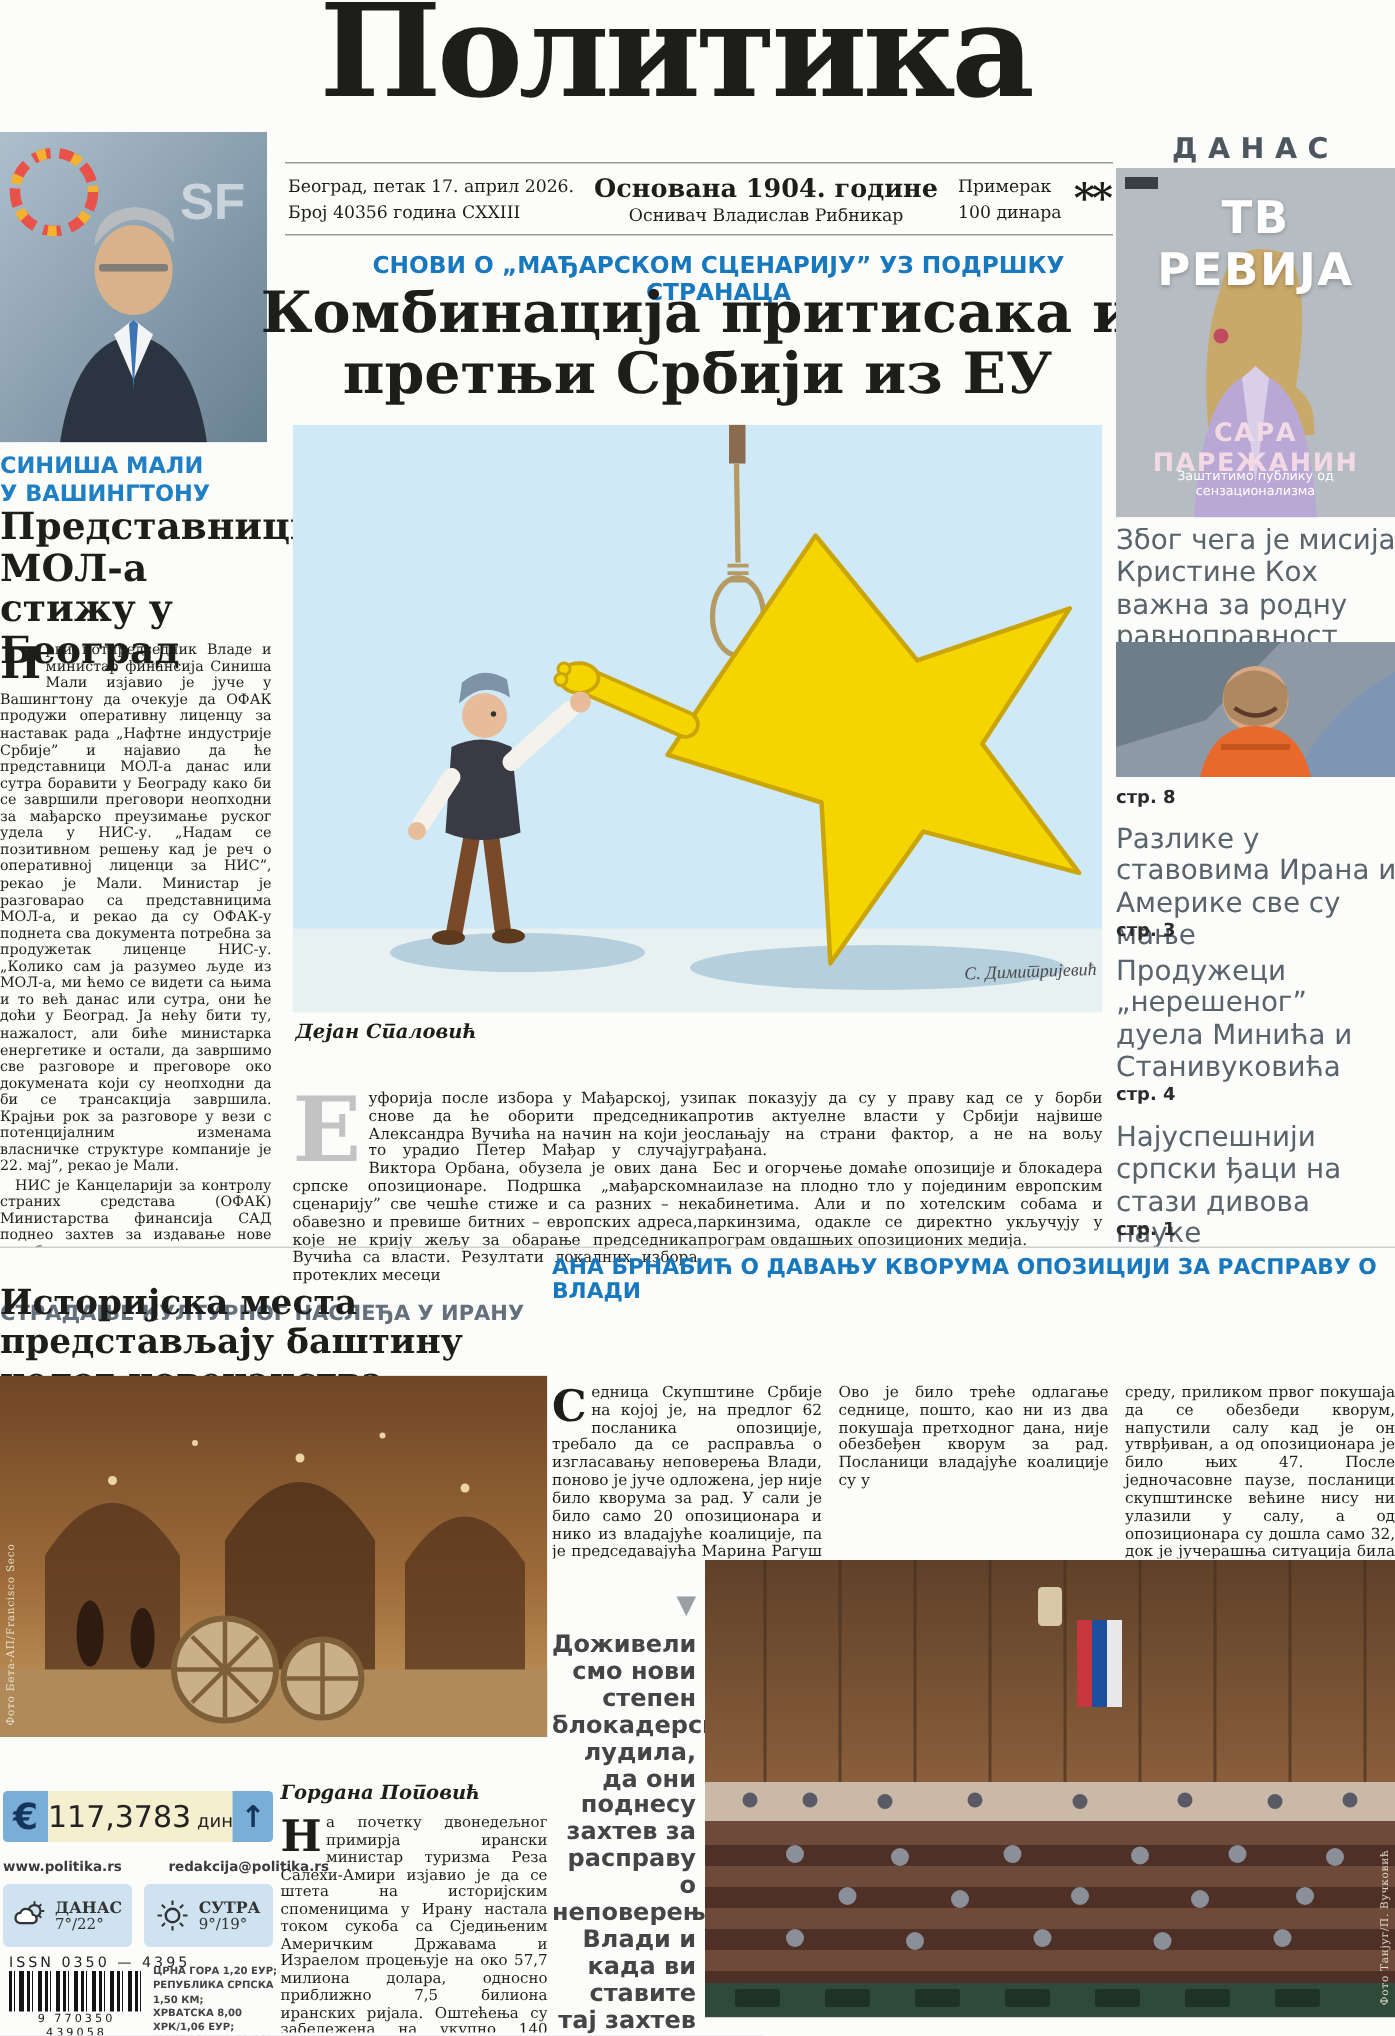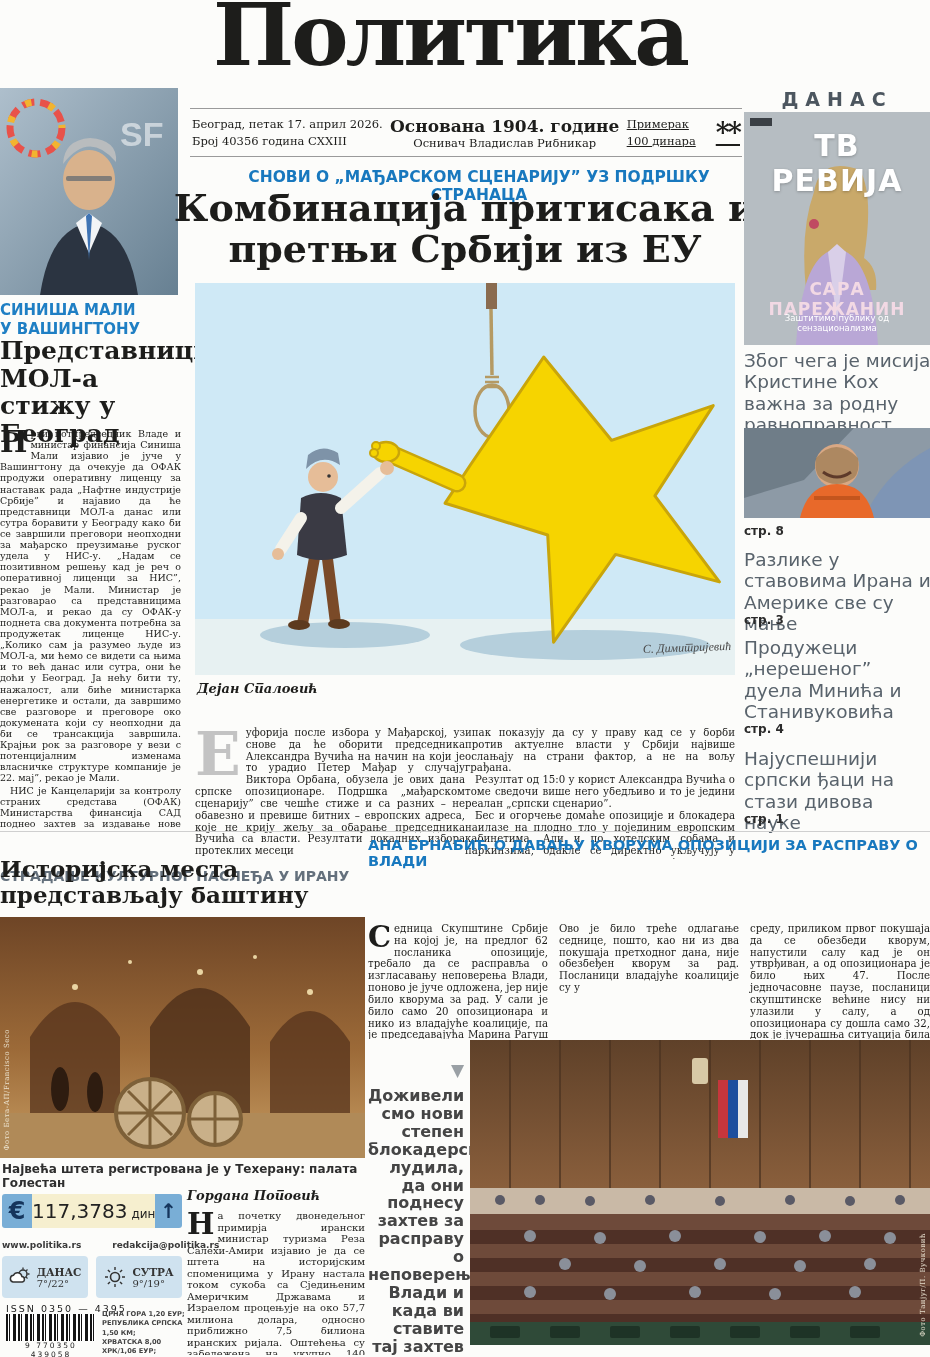--- a/index.html
+++ b/index.html
@@ -12,21 +12,21 @@
   .masthead-title{left:150px;top:-16px;width:600px;text-align:center;font-size:86px;font-weight:700;
                   letter-spacing:-3px;white-space:nowrap;}
   .danas-label{left:744px;top:88px;width:186px;text-align:center;font-size:19px;font-weight:700;
                letter-spacing:7px;color:#4c565f;}
   .dateline{left:190px;top:108px;width:552px;height:49px;border-top:1px solid #9a9a9a;border-bottom:1px solid #9a9a9a;
             display:flex;align-items:center;justify-content:space-between;box-sizing:border-box;padding:4px 2px;}
   .dateline .dl-left{font-size:11.5px;line-height:1.45;}
   .dateline .dl-center{text-align:center;}
   .dateline .dl-center .l1{font-size:17px;font-weight:600;}
   .dateline .dl-center .l2{font-size:11.5px;}
-  .dateline .dl-right{display:flex;align-items:center;gap:20px;text-decoration:underline;}
+  .dateline .dl-right{display:flex;align-items:center;gap:8px;}
   .dateline .dl-right .pr{font-size:11.5px;line-height:1.45;text-align:left;}
   .dateline .stars{font-size:27px;font-weight:700;letter-spacing:-2px;}
 
   
   .mali-photo{left:0;top:88px;width:178px;height:207px;overflow:hidden;}
   .left-label{left:0;top:301px;width:180px;font-size:15px;font-weight:700;color:#1f7fc4;line-height:1.25;}
   .left-headline{left:0;top:337px;width:184px;font-size:25px;font-weight:700;line-height:1.1;}
   .left-body{left:0;top:428px;width:181px;height:404px;font-size:9.5px;line-height:1.17;text-align:justify;overflow:hidden;}
   .left-body p{margin:0;}
   .left-body p+p{text-indent:10px;margin-top:1px;}
@@ -192,21 +192,20 @@
     </svg>
   </div>
 
   <div class="abs lead-byline">Дејан Спаловић</div>
   <div class="abs lead-cols">
     <div class="lead-col">
       <p class="dc-big">Еуфорија после избора у Мађарској, уз снове да ће оборити председника Александра Вучића на начин на који је то урадио Петер Мађар у случају Виктора Орбана, обузела је ових дана српске опозиционаре. Подршка „мађарском сценарију” све чешће стиже и са разних – не обавезно и превише битних – европских адреса, које не крију жељу за обарање председника Вучића са власти. Резултати локалних избора протеклих месеци</p>
     </div>
     <div class="lead-col">
       <p>ипак показују да су у праву кад се у борби против актуелне власти у Србији највише ослањају на страни фактор, а не на вољу грађана.</p>
-      <p>Резултат од 15:0 у корист Александра Вучића о томе сведочи више него убедљиво и то је једини реалан „српски сценарио”.</p>
       <p><span>Бес и огорчење домаће опозиције и блокадера наилазе на плодно тло у појединим европским кабинетима. Али и по хотелским собама и паркинзима, одакле се директно укључују у програм овдашњих опозиционих медија.</span>
         </p>
     </div>
   </div>
 
   <div class="abs tv-cover">
     <svg class="ph-svg" viewBox="0 0 186 233" preserveAspectRatio="none">
       <rect width="186" height="233" fill="#b6bdc2"></rect>
       <rect x="6" y="6" width="22" height="8" fill="#3a3f44"></rect>
       <path d="M93 66 a17 20 0 1 0 .1 0 Z" fill="#e0b694"></path>
@@ -272,21 +271,20 @@
       <rect y="196" width="365" height="45" fill="#b08a58"></rect>
       <circle cx="150" cy="196" r="34" fill="#c9b089" stroke="#7d6038" stroke-width="4"></circle>
       <path d="M150 164 v64 M118 196 h64 M128 174 l44 44 M172 174 l-44 44" stroke="#7d6038" stroke-width="3"></path>
       <circle cx="215" cy="202" r="26" fill="#c9b089" stroke="#7d6038" stroke-width="4"></circle>
       <path d="M215 178 v48 M191 202 h48" stroke="#7d6038" stroke-width="3"></path>
       <path d="M60 150 a9 22 0 1 0 .1 0 Z" fill="#2e1c10"></path>
       <path d="M95 155 a8 20 0 1 0 .1 0 Z" fill="#2e1c10"></path>
     </svg>
     <div class="photo-credit-v" style="left:3px;bottom:8px;">Фото Бета-АП/Francisco Seco</div>
   </div>
-  <div class="abs iran-caption sans">Највећа штета регистрована је у Техерану: палата Голестан</div>
 
   <div class="abs iran-byline">Гордана Поповић</div>
   <div class="abs iran-body">
     <p class="dc-dark"><span>На почетку двонедељног примирја ирански министар туризма Реза Салехи-Амири изјавио је да се штета на историјским споменицима у Ирану настала током сукоба са Сједињеним Америчким Државама и Израелом процењује на око 57,7 милиона долара, односно приближно 7,5 билиона иранских ријала. Оштећења су забележена на укупно 140 историјских локалитета распоређених у 20 провинција широм земље, рекао је министар, а пренеле агенције.</span>
       </p>
   </div>
 
   <div class="abs asm-kicker sans">АНА БРНАБИЋ О ДАВАЊУ КВОРУМА ОПОЗИЦИЈИ ЗА РАСПРАВУ О ВЛАДИ</div>
 
   <div class="abs asm-cols">

